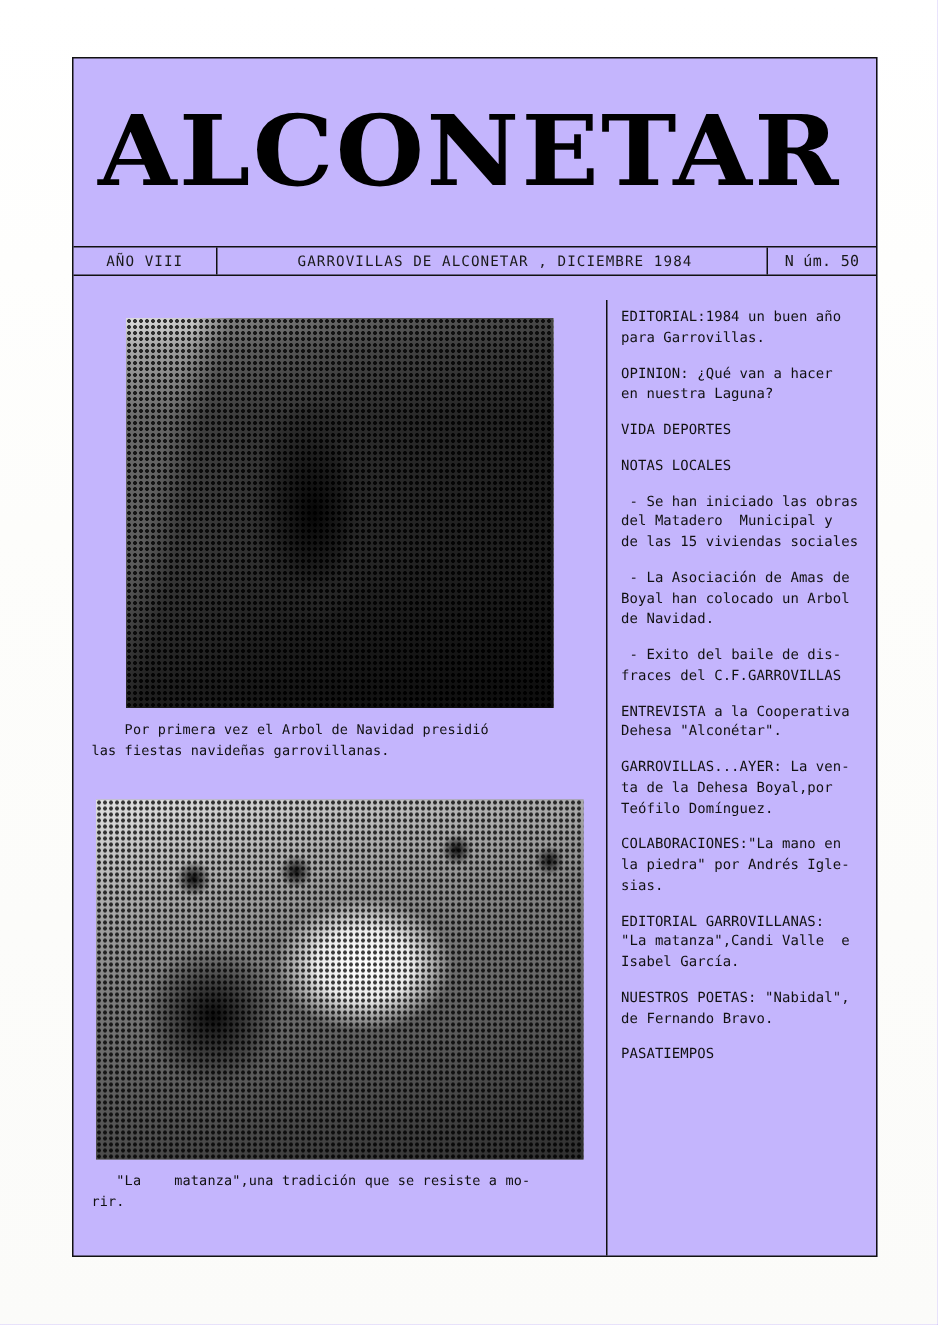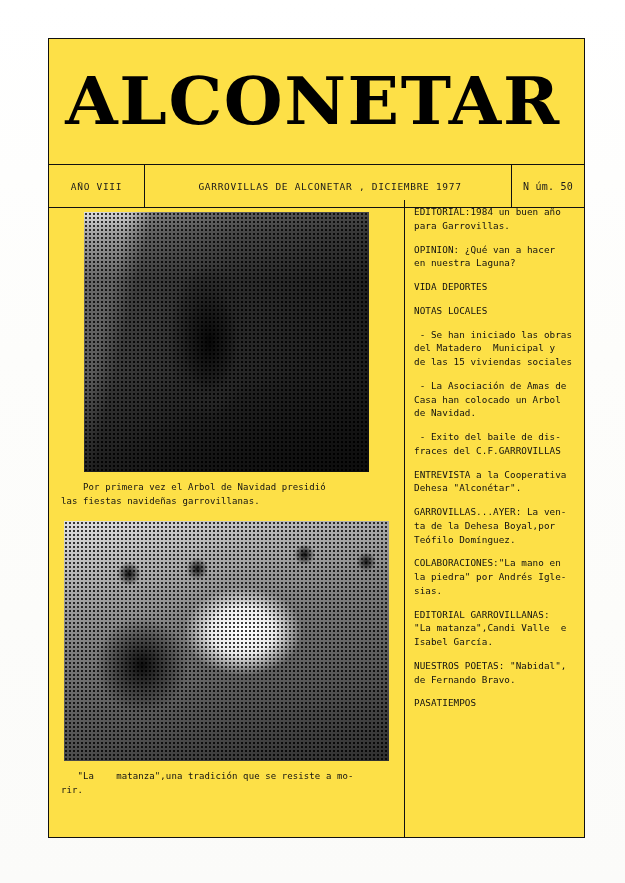--- a/index.html
+++ b/index.html
@@ -18,41 +18,41 @@
       radial-gradient(circle at 64% 12%, rgba(0,0,0,.022) 0 1px, transparent 2px),
       radial-gradient(circle at 88% 52%, rgba(0,0,0,.025) 0 1px, transparent 2px),
       linear-gradient(180deg,#ffffff 0%,#fdfdfb 40%,#fbfbf9 100%);
   }
   
   #frame{
     position:absolute;
     left:48px;top:38px;width:537px;height:800px;
     border:1.6px solid #111;
     box-sizing:border-box;
-    background:#fde047;
+    background:#c4b5fd;
   }
   
   #masthead{
     position:absolute;left:0;top:0;width:100%;height:125px;
     display:flex;align-items:center;justify-content:center;
   }
   #masthead-title{
     font-family:"DejaVu Serif", serif;
     font-weight:700;
     font-size:65px;
     letter-spacing:1.5px;
     color:#000;
     line-height:1;
     transform:scaleX(1.04);
     -webkit-font-smoothing:none;
     padding-right:6px;
   }
   
   #issue-bar{
-    position:absolute;left:0;top:125px;width:100%;height:44px;
+    position:absolute;left:0;top:125px;width:100%;height:20px;
     border-top:1.5px solid #111;border-bottom:1.5px solid #111;
     display:flex;box-sizing:border-box;text-align:right;
   }
   .issue-cell{
     display:flex;align-items:center;
     font-size:9.5px;letter-spacing:.7px;color:#1a1a1a;
     box-sizing:border-box;
   }
   #issue-year{width:96px;justify-content:center;border-right:1.5px solid #111;}
   #issue-place{flex:1;justify-content:center;border-right:1.5px solid #111;padding-left:4px;}
@@ -116,21 +116,21 @@
   }
   .caption{
     font-size:9px;
     line-height:1.55;
     color:#111;
     letter-spacing:.1px;
     margin-top:9px;
     padding-left:2px;
     white-space:pre-wrap;
   }
-  #caption-tree{margin-bottom:12px;}
+  #caption-tree{margin-bottom:24px;}
   
   .index-entry{
     font-size:9.3px;
     line-height:1.48;
     color:#111;
     letter-spacing:.05px;
     margin-bottom:10px;
     white-space:pre-wrap;
   }
 </style>
@@ -140,21 +140,21 @@
 <div id="page"></div>
 
 <div id="frame">
 
   <div id="masthead">
     <div id="masthead-title">ALCONETAR</div>
   </div>
 
   <div id="issue-bar">
     <div class="issue-cell" id="issue-year">AÑO  VIII</div>
-    <div class="issue-cell" id="issue-place">GARROVILLAS  DE    ALCONETAR , DICIEMBRE    1977</div>
+    <div class="issue-cell" id="issue-place">GARROVILLAS  DE    ALCONETAR , DICIEMBRE    1984</div>
     <div class="issue-cell" id="issue-number">N úm. 50</div>
   </div>
 
   <div id="body-area">
 
     <div id="left-col">
 
       <div class="photo" id="photo-tree"></div>
       <div class="caption" id="caption-tree">    Por primera vez el Arbol de Navidad presidió
 las fiestas navideñas garrovillanas.</div>
@@ -169,21 +169,21 @@
       <div class="index-entry">EDITORIAL:1984 un buen año
 para Garrovillas.</div>
       <div class="index-entry">OPINION: ¿Qué van a hacer
 en nuestra Laguna?</div>
       <div class="index-entry">VIDA DEPORTES</div>
       <div class="index-entry">NOTAS LOCALES</div>
       <div class="index-entry"> - Se han iniciado las obras
 del Matadero  Municipal y
 de las 15 viviendas sociales</div>
       <div class="index-entry"> - La Asociación de Amas de
-Casa han colocado un Arbol
+Boyal han colocado un Arbol
 de Navidad.</div>
       <div class="index-entry"> - Exito del baile de dis-
 fraces del C.F.GARROVILLAS</div>
       <div class="index-entry">ENTREVISTA a la Cooperativa
 Dehesa "Alconétar".</div>
       <div class="index-entry">GARROVILLAS...AYER: La ven-
 ta de la Dehesa Boyal,por
 Teófilo Domínguez.</div>
       <div class="index-entry">COLABORACIONES:"La mano en
 la piedra" por Andrés Igle-

